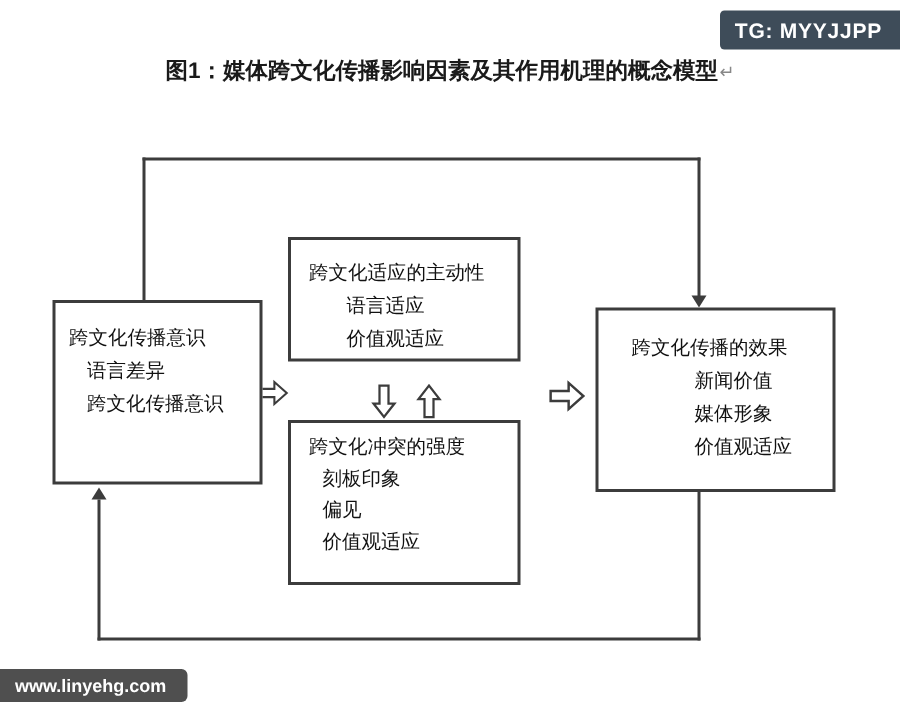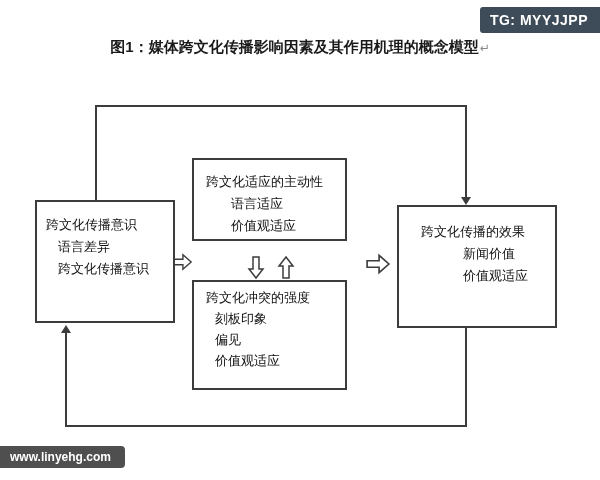--- a/index.html
+++ b/index.html
@@ -182,18 +182,19 @@
   <div class="box box-conflict">
     <div class="box-title">跨文化冲突的强度</div>
     <div class="box-item">刻板印象</div>
     <div class="box-item">偏见</div>
     <div class="box-item">价值观适应</div>
   </div>
 
   <div class="box box-effect">
     <div class="box-title">跨文化传播的效果</div>
     <div class="box-item">新闻价值</div>
+    <div class="box-item">媒体形象</div>
     <div class="box-item">价值观适应</div>
   </div>
 
   <div class="watermark">www.linyehg.com</div>
 
 </div>
 
 </body></html>

